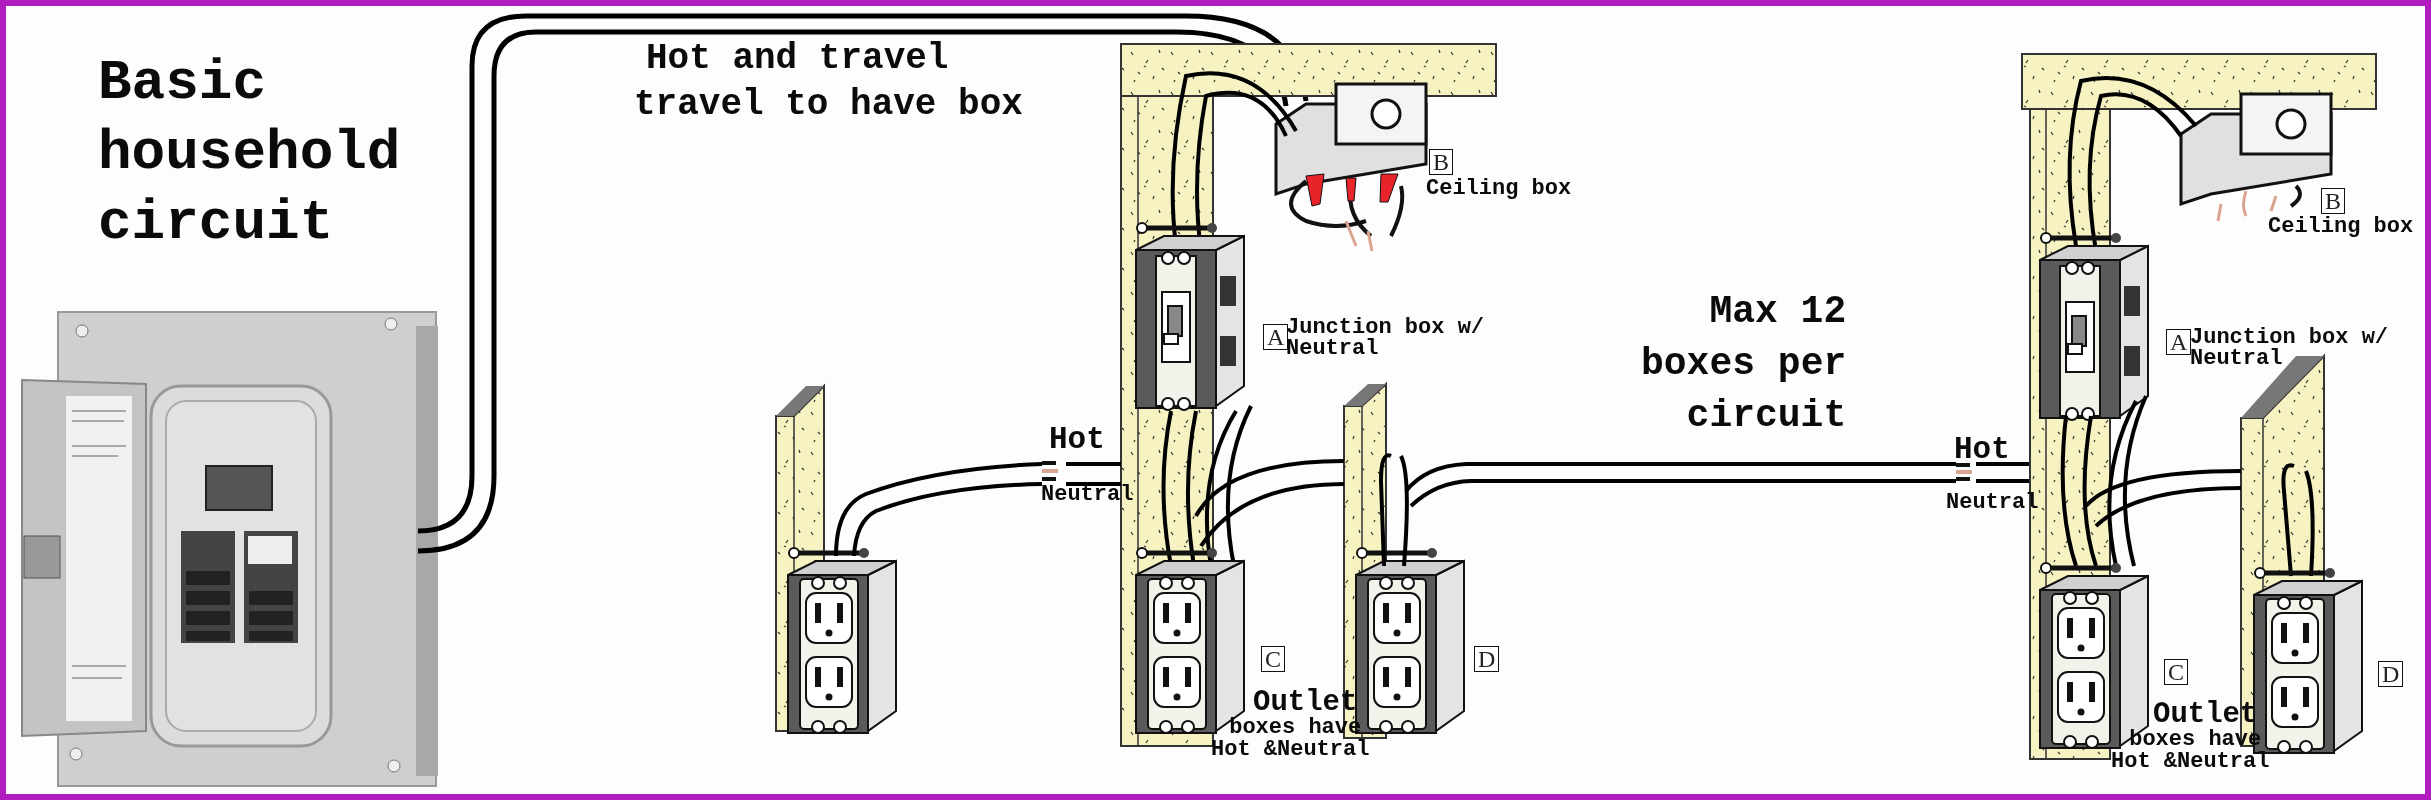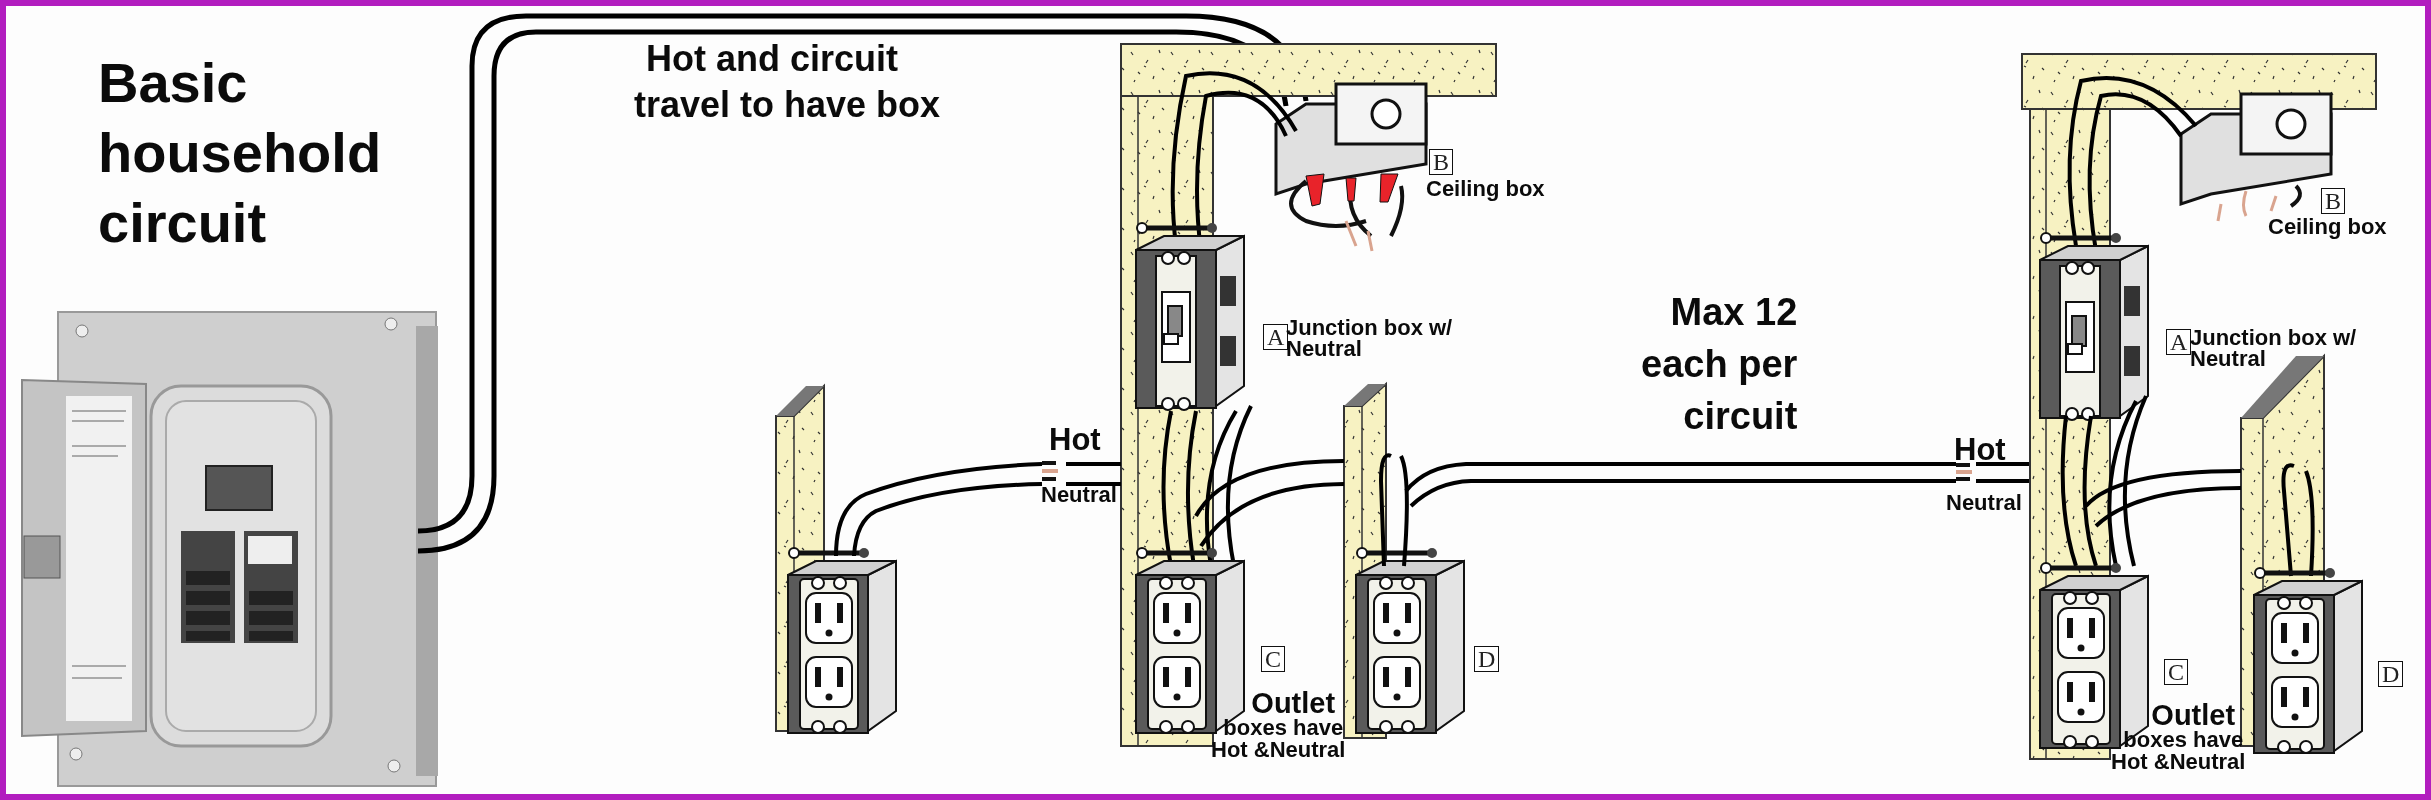--- a/index.html
+++ b/index.html
@@ -1,19 +1,19 @@
 <!DOCTYPE html>
 <html><head>
 <meta charset="utf-8">
 <style>
   html,body{margin:0;padding:0;background:#fff;}
   #stage{position:relative;width:2431px;height:800px;background:#fdfdfd;overflow:hidden;
     box-sizing:border-box;border:6px solid #b21dbf;}
   svg{position:absolute;left:0;top:0;}
-  .lbl{position:absolute;font-family:Liberation Sans, sans-serif;font-weight:bold;color:#0b0b0b;white-space:nowrap;line-height:1;}
+  .lbl{position:absolute;font-family:Liberation Mono, monospace;font-weight:bold;color:#0b0b0b;white-space:nowrap;line-height:1;}
   .title{font-size:56px;line-height:70px;left:92px;top:42px;white-space:normal;width:320px;}
   .big{font-size:36px;line-height:46px;}
   .med{font-size:31px;}
   .sm{font-size:22px;line-height:21px;}
   .tag{position:absolute;font-family:"Liberation Serif","DejaVu Serif",serif;font-weight:normal;font-size:24px;line-height:24px;
     border:1.5px solid #111;padding:0 3px;background:#fff;color:#222;}
 </style>
 </head>
 <body>
 
@@ -229,27 +229,27 @@
   </g>
 </svg>
 
 <div class="lbl title">
   <div>Basic</div>
   <div>household</div>
   <div>circuit</div>
 </div>
 
 <div class="lbl big" style="left:628px;top:30px;">
-  <div style="padding-left:12px">Hot and circuit</div>
+  <div style="padding-left:12px">Hot and travel</div>
   <div>travel to have box</div>
 </div>
 
 <div class="lbl big" style="left:1635px;top:280px;font-size:38px;line-height:52px;text-align:right;">
   <div>Max 12</div>
-  <div>each per</div>
+  <div>boxes per</div>
   <div>circuit</div>
 </div>
 
 <div class="lbl med" style="left:1043px;top:418px;">Hot</div>
 <div class="lbl sm" style="left:1035px;top:478px;">Neutral</div>
 
 <span class="tag" style="left:1423px;top:143px;">B</span>
 <div class="lbl sm" style="left:1420px;top:172px;">Ceiling box</div>
 
 <span class="tag" style="left:1257px;top:318px;">A</span>

